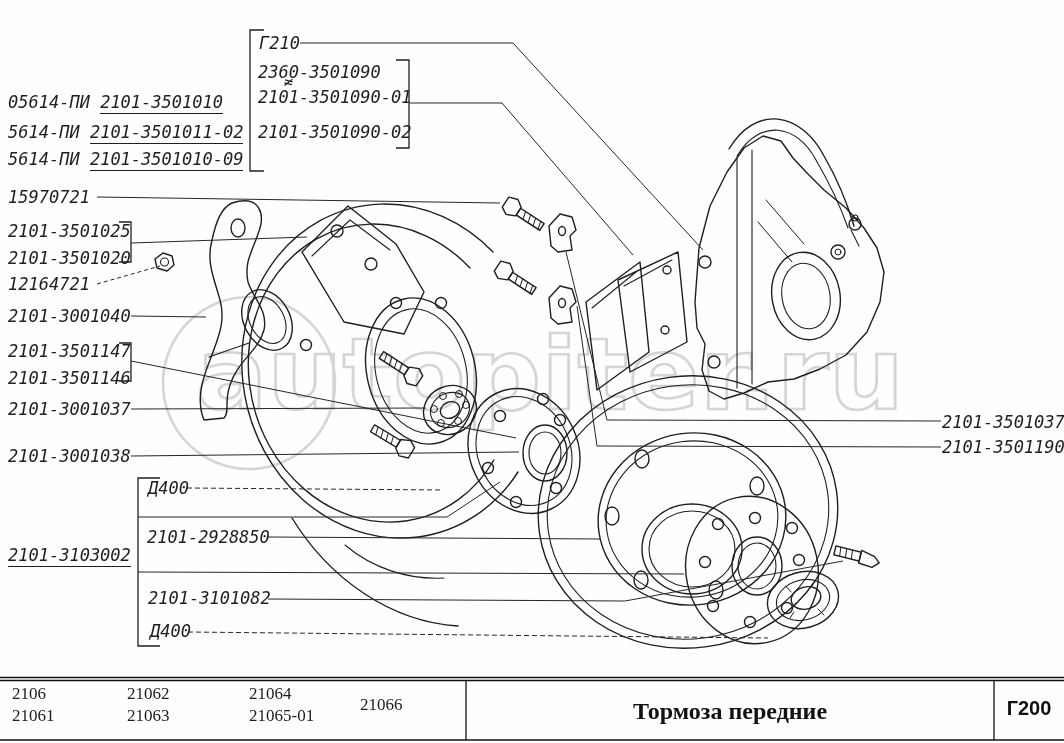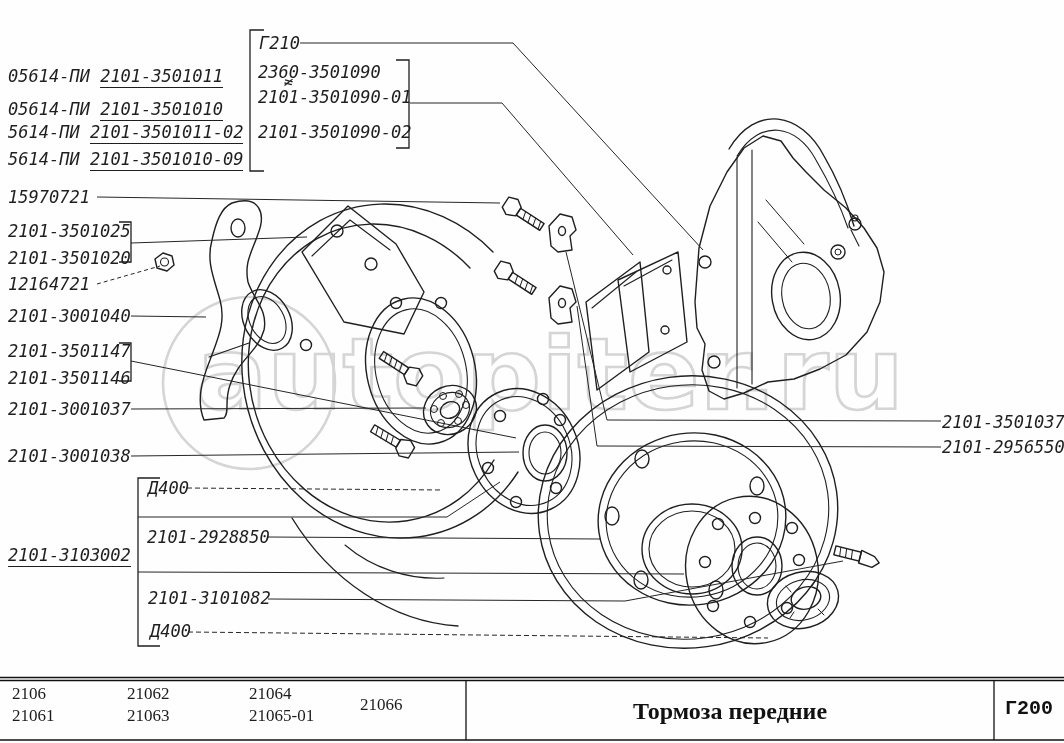--- a/index.html
+++ b/index.html
@@ -7,21 +7,21 @@
         font-family:"DejaVu Sans Mono",monospace;color:#1f1f1f;}
   #art{position:absolute;left:0;top:0;}
   .lbl{position:absolute;font-size:17px;line-height:20px;white-space:nowrap;
        font-family:"DejaVu Sans Mono",monospace;color:#1f1f1f;font-style:italic;}
   .u{border-bottom:1.5px solid #1f1f1f;padding-bottom:1px;}
   .mark{position:absolute;font-size:15px;transform:rotate(14deg);color:#1f1f1f;}
   .ser{position:absolute;font-family:"Liberation Serif",serif;font-size:17px;line-height:20px;
        color:#1c1c1c;white-space:nowrap;}
   .ftitle{position:absolute;font-family:"Liberation Serif",serif;font-weight:bold;font-size:24px;
           color:#111;text-align:center;}
-  .fcode{position:absolute;font-family:Liberation Mono, monospace;font-weight:bold;font-size:20px;
+  .fcode{position:absolute;font-family:Liberation Sans, sans-serif;font-weight:bold;font-size:20px;
          color:#111;text-align:center;}
 </style>
 </head>
 <body>
 
 <div id="page">
 
   <svg id="art" width="1064" height="743" viewBox="0 0 1064 743">
 
     <g stroke="#d5d5d5" fill="none" stroke-width="2.6">
@@ -211,25 +211,21 @@
 
     <g stroke="#111" stroke-width="1.3">
       <line x1="0" y1="677.5" x2="1064" y2="677.5"></line>
       <line x1="0" y1="680.5" x2="1064" y2="680.5"></line>
       <line x1="0" y1="740" x2="1064" y2="740"></line>
       <line x1="466" y1="680" x2="466" y2="740"></line>
       <line x1="994" y1="680" x2="994" y2="740"></line>
     </g>
   </svg>
 
-  <div class="lbl" style="left:8px;top:66px">
-    <span>05614-ПИ</span>
-    <span class="u">2101-3501011</span>
-  </div>
-  <div class="lbl" style="left:8px;top:99px">
+  <div class="lbl" style="left:8px;top:92px">
     <span>05614-ПИ</span>
     <span class="u">2101-3501010</span>
   </div>
   <div class="lbl" style="left:8px;top:122px">
     <span>5614-ПИ</span>
     <span class="u">2101-3501011-02</span>
   </div>
   <div class="lbl" style="left:8px;top:149px">
     <span>5614-ПИ</span>
     <span class="u">2101-3501010-09</span>
@@ -252,21 +248,21 @@
   <div class="lbl" style="left:8px;top:446px">2101-3001038</div>
   <div class="lbl" style="left:148px;top:478px">Д400</div>
   <div class="lbl" style="left:8px;top:545px">
     <span class="u">2101-3103002</span>
   </div>
   <div class="lbl" style="left:147px;top:527px">2101-2928850</div>
   <div class="lbl" style="left:148px;top:588px">2101-3101082</div>
   <div class="lbl" style="left:150px;top:621px">Д400</div>
 
   <div class="lbl" style="left:942px;top:412px">2101-3501037</div>
-  <div class="lbl" style="left:942px;top:437px">2101-2956550</div>
+  <div class="lbl" style="left:942px;top:437px">2101-3501190</div>
 
   <div class="ser" style="left:12px;top:684px">2106</div>
   <div class="ser" style="left:12px;top:706px">21061</div>
   <div class="ser" style="left:127px;top:684px">21062</div>
   <div class="ser" style="left:127px;top:706px">21063</div>
   <div class="ser" style="left:249px;top:684px">21064</div>
   <div class="ser" style="left:249px;top:706px">21065-01</div>
   <div class="ser" style="left:360px;top:695px">21066</div>
   <div class="ftitle" style="left:466px;top:698px;width:528px">Тормоза передние</div>
   <div class="fcode" style="left:994px;top:697px;width:70px">Г200</div>

